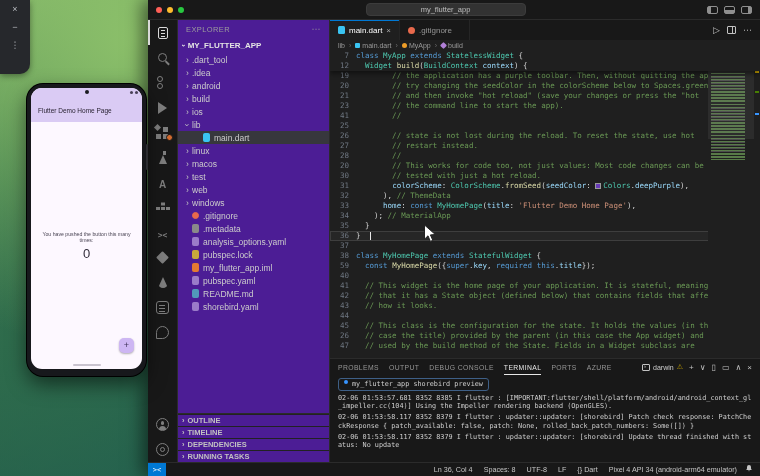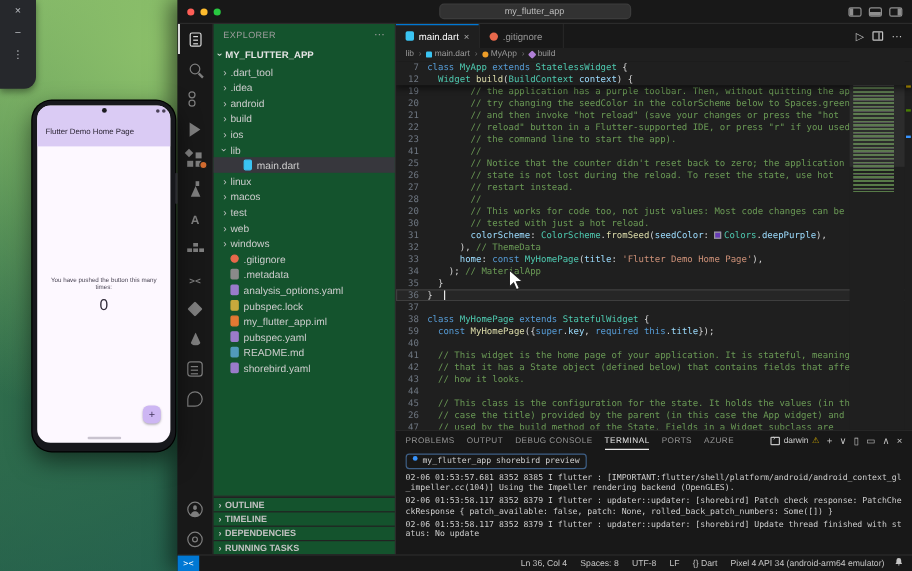--- a/index.html
+++ b/index.html
@@ -87,21 +87,21 @@
   .i-todo .g::after { content:""; position:absolute; left:2px; top:3px; width:6px; height:1px; background:currentColor; box-shadow:0 3px 0 currentColor, 0 6px 0 currentColor; }
   .i-chat .g { border-radius:50% 50% 50% 0; }
   .ab-spacer { flex:1; }
   .i-account .g { border-radius:50%; }
   .i-account .g::before { content:""; position:absolute; left:3.6px; top:2px; width:3.6px; height:3.6px; border-radius:50%; background:currentColor; }
   .i-account .g::after { content:""; position:absolute; left:1.6px; bottom:0.5px; width:7.6px; height:3.4px; border-radius:4px 4px 0 0; background:currentColor; }
   .i-gear .g { border-radius:50%; }
   .i-gear .g::before { content:""; position:absolute; inset:3px; border:1.2px solid currentColor; border-radius:50%; }
 
   
-  .sidebar { width:152px; background:#14532d; border-right:1px solid #2b2b2b; display:flex; flex-direction:column; flex:none; font-size:8.5px; }
+  .sidebar { width:152px; background:#4c1d95; border-right:1px solid #2b2b2b; display:flex; flex-direction:column; flex:none; font-size:8.5px; }
   .sidebar-title { height:18px; display:flex; align-items:center; padding:0 8px; color:#9d9d9d; font-size:7.5px; letter-spacing:.4px; }
   .sidebar-title .more { margin-left:auto; color:#9d9d9d; font-size:9px; }
   .project-row { height:15px; display:flex; align-items:center; padding:0 4px; font-weight:bold; font-size:8px; color:#e4e4e4; }
   .project-row .tw { margin-right:3px; font-size:8px; transform:rotate(90deg); display:inline-block; }
   .tree-item { height:13px; display:flex; align-items:center; padding-left:5px; color:#cccccc; cursor:default; white-space:nowrap; }
   .tree-item.active { background:#37373d; }
   .tree-item.indent { padding-left:16px; }
   .twisty { width:9px; flex:none; text-align:center; }
   .folder .twisty::before { content:"›"; color:#c5c5c5; display:inline-block; }
   .folder.expanded .twisty::before { transform:rotate(90deg); }
@@ -533,38 +533,33 @@
               <div class="code-line">
                 <span class="ln">20</span>
                 <span class="lc"><span><span class="seg cmt">        // try changing the seedColor in the colorScheme below to Spaces.green</span></span></span>
               </div>
 
               <div class="code-line">
                 <span class="ln">21</span>
                 <span class="lc"><span><span class="seg cmt">        // and then invoke "hot reload" (save your changes or press the "hot</span></span></span>
               </div>
 
-              <div class="code-line">
-                <span class="ln">22</span>
-                <span class="lc"><span><span class="seg cmt">        // reload" button in a Flutter-supported IDE, or press "r" if you used</span></span></span>
-              </div>
 
               <div class="code-line">
                 <span class="ln">23</span>
                 <span class="lc"><span><span class="seg cmt">        // the command line to start the app).</span></span></span>
               </div>
 
               <div class="code-line">
                 <span class="ln">41</span>
                 <span class="lc"><span><span class="seg cmt">        //</span></span></span>
               </div>
 
               <div class="code-line">
                 <span class="ln">25</span>
-                <span class="lc"><span><span class="seg cmt">        // Notice that the counter didn't reset back to zero; the application</span></span></span>
               </div>
 
               <div class="code-line">
                 <span class="ln">26</span>
                 <span class="lc"><span><span class="seg cmt">        // state is not lost during the reload. To reset the state, use hot</span></span></span>
               </div>
 
               <div class="code-line">
                 <span class="ln">27</span>
                 <span class="lc"><span><span class="seg cmt">        // restart instead.</span></span></span>

